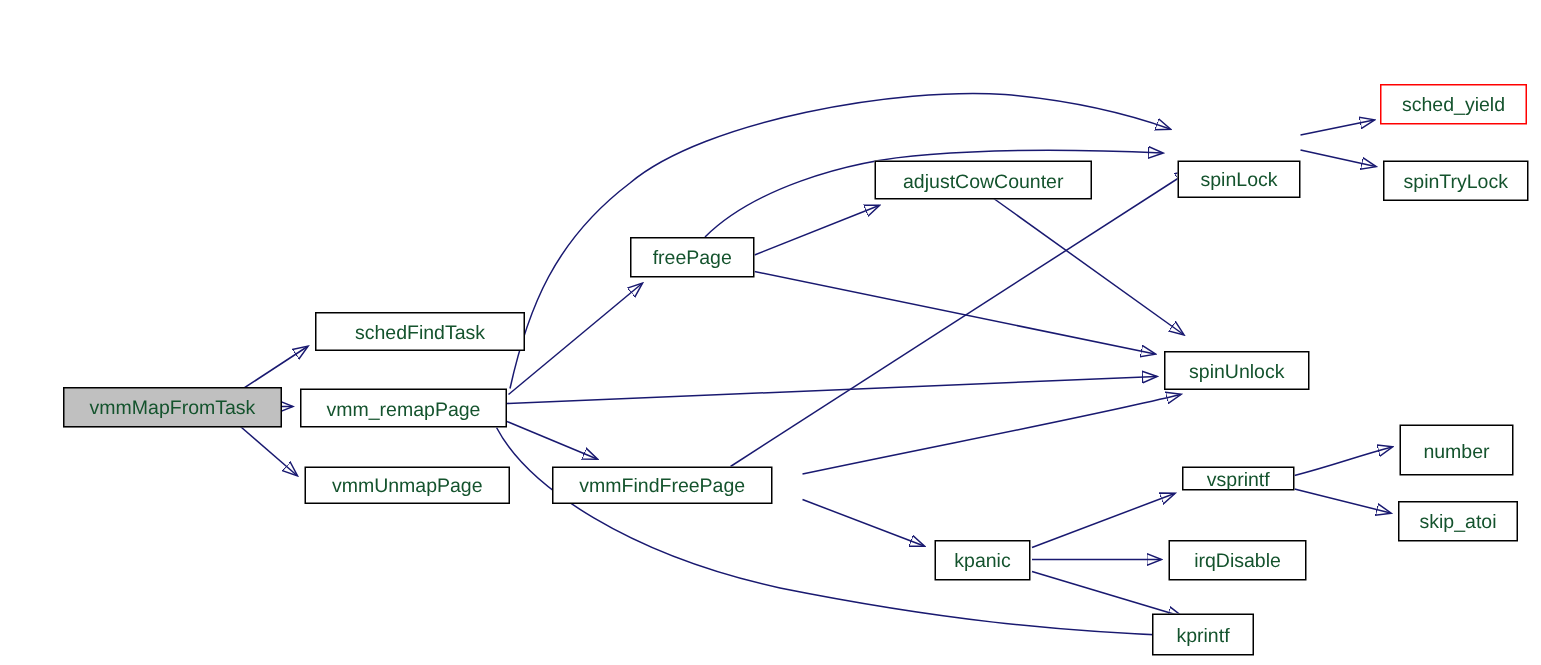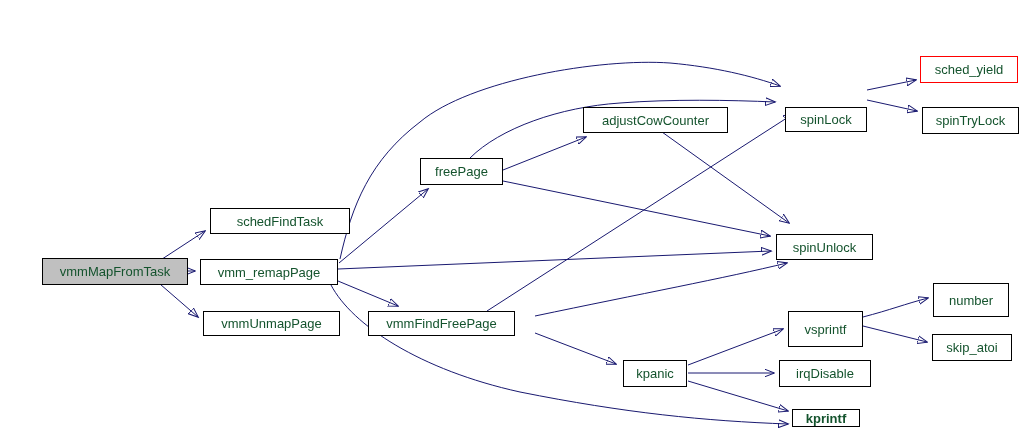--- a/index.html
+++ b/index.html
@@ -88,20 +88,20 @@
   <div class="node" style="left:210px; top:208px; width:140px; height:26px;">schedFindTask</div>
   <div class="node" style="left:200px; top:259px; width:138px; height:26px;">vmm_remapPage</div>
   <div class="node" style="left:203px; top:311px; width:137px; height:25px;">vmmUnmapPage</div>
   <div class="node" style="left:420px; top:158px; width:83px;  height:27px;">freePage</div>
   <div class="node" style="left:583px; top:107px; width:145px; height:26px;">adjustCowCounter</div>
   <div class="node" style="left:785px; top:83px;  width:82px;  height:25px;margin-top:24px;">spinLock</div>
   <div class="node external" style="left:920px; top:56px; width:98px; height:27px;">sched_yield</div>
   <div class="node" style="left:922px; top:107px; width:97px;  height:27px;">spinTryLock</div>
   <div class="node" style="left:776px; top:234px; width:97px;  height:26px;">spinUnlock</div>
   <div class="node" style="left:368px; top:311px; width:147px; height:25px;">vmmFindFreePage</div>
-  <div class="node" style="left:788px; top:311px; width:75px;  height:36px;">vsprintf</div>
+  <div class="node" style="left:788px; top:311px; width:75px;  height:16px;">vsprintf</div>
   <div class="node" style="left:933px; top:283px; width:76px;  height:34px;">number</div>
   <div class="node" style="left:932px; top:334px; width:80px;  height:27px;">skip_atoi</div>
   <div class="node" style="left:623px; top:360px; width:64px;  height:27px;">kpanic</div>
   <div class="node" style="left:779px; top:360px; width:92px;  height:27px;">irqDisable</div>
-  <div class="node" style="left:792px; top:409px; width:68px;  height:18px;font-weight:bold;">kprintf</div>
+  <div class="node" style="left:768px; top:409px; width:68px;  height:28px;">kprintf</div>
 
 </div>
 
 </body></html>

